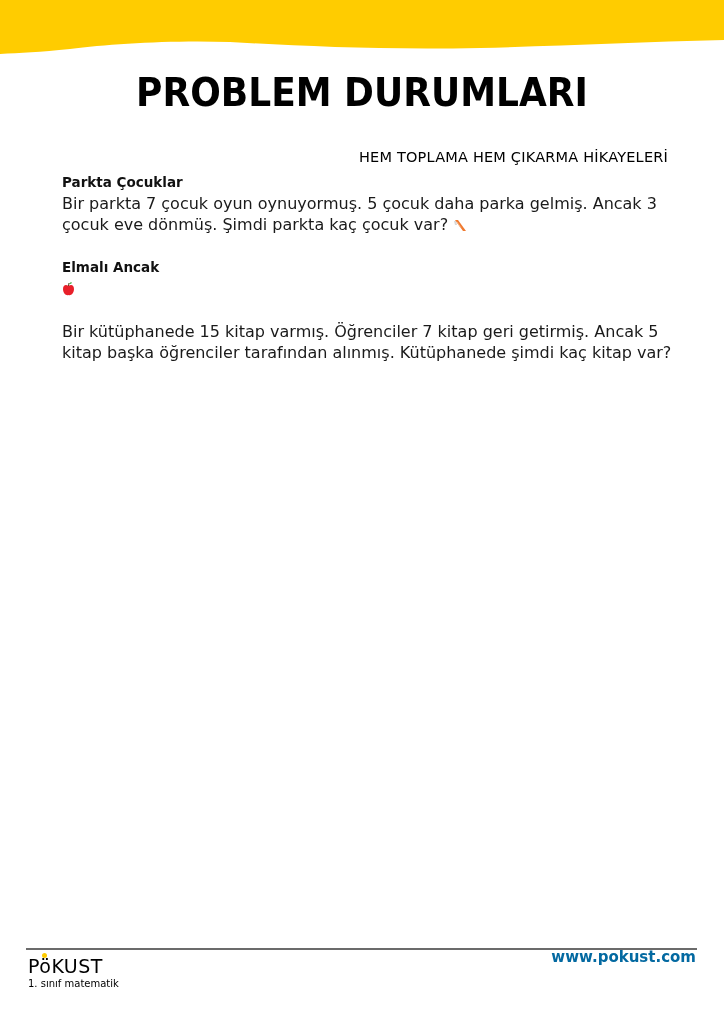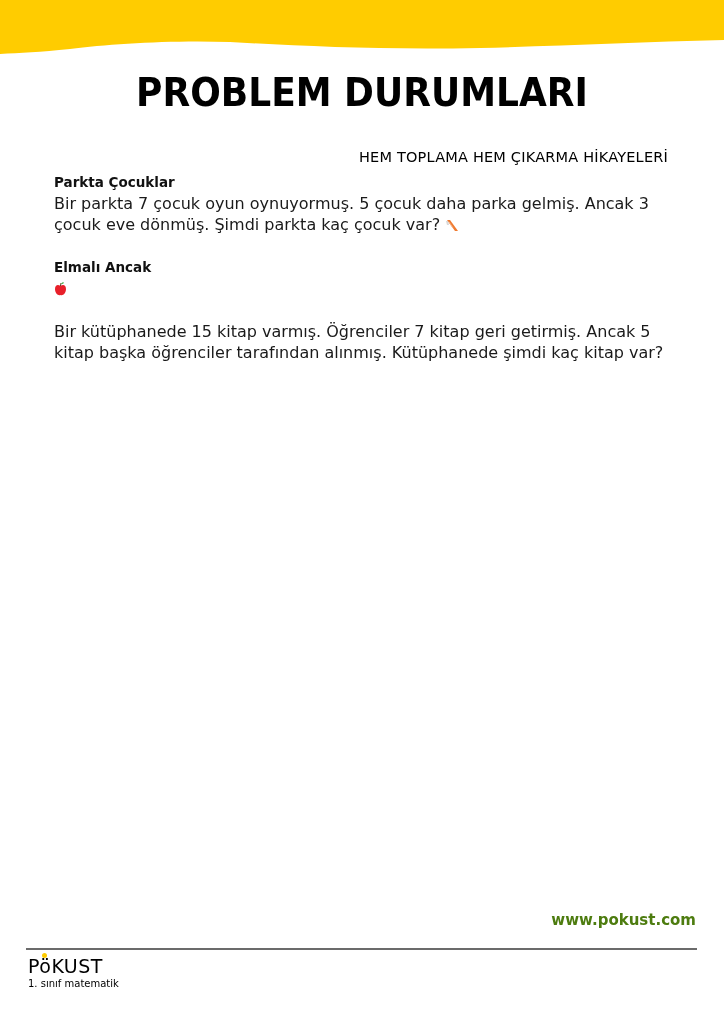--- a/index.html
+++ b/index.html
@@ -13,21 +13,21 @@
       position: absolute; left: 0; top: 72px; width: 724px; text-align: center;
       font-family: "DejaVu Sans", sans-serif; font-weight: 900;
       font-size: 36px; letter-spacing: 0px; transform: scaleY(1.08);
       color: #000;
     }
     .subtitle {
       position: absolute; right: 56px; top: 149px;
       font-family: "DejaVu Sans", sans-serif; font-weight: normal;
       font-size: 14.5px; color: #000; letter-spacing: 0.2px;
     }
-    .content { position: absolute; left: 54px; top: 172px; width: 620px; }
+    .content { position: absolute; left: 62px; top: 172px; width: 620px; }
     .problem { margin-bottom: 20px; }
     .problem h3 {
       margin: 0; font-size: 13.5px; font-weight: bold; line-height: 21px;
       font-family: "DejaVu Sans", sans-serif;
     }
     .problem p {
       margin: 0; font-size: 16px; line-height: 21px;
       font-family: "DejaVu Sans", sans-serif; color: #1a1a1a;
     }
     .emoji { display: inline-block; vertical-align: -2px; }
@@ -42,23 +42,23 @@
     }
     .logo-dot {
       position: absolute; left: 14px; top: -2px; width: 5px; height: 5px;
       border-radius: 50%; background: #ffcc00;
     }
     .logo-sub {
       font-family: "DejaVu Sans", sans-serif; font-size: 10px; color: #000;
       margin-left: 0; margin-top: 1px;
     }
     .site {
-      position: absolute; right: 28px; top: 911px;
+      position: absolute; right: 28px; top: 948px;
       font-family: "DejaVu Sans", sans-serif; font-weight: bold;
-      font-size: 15px; color: #4d7c0f;
+      font-size: 15px; color: #0369a1;
     }
   </style>
 </head>
 <body>
 
 <svg class="banner" viewBox="0 0 724 60" width="724" height="60">
   <path d="M0,0 L724,0 L724,40 C640,42 560,46 480,48 C380,50 300,46 230,42 C170,40 110,44 70,49 C40,52 20,53 0,54 Z" fill="#ffcc00"></path>
 </svg>
 
 <div class="title">PROBLEM DURUMLARI</div>

